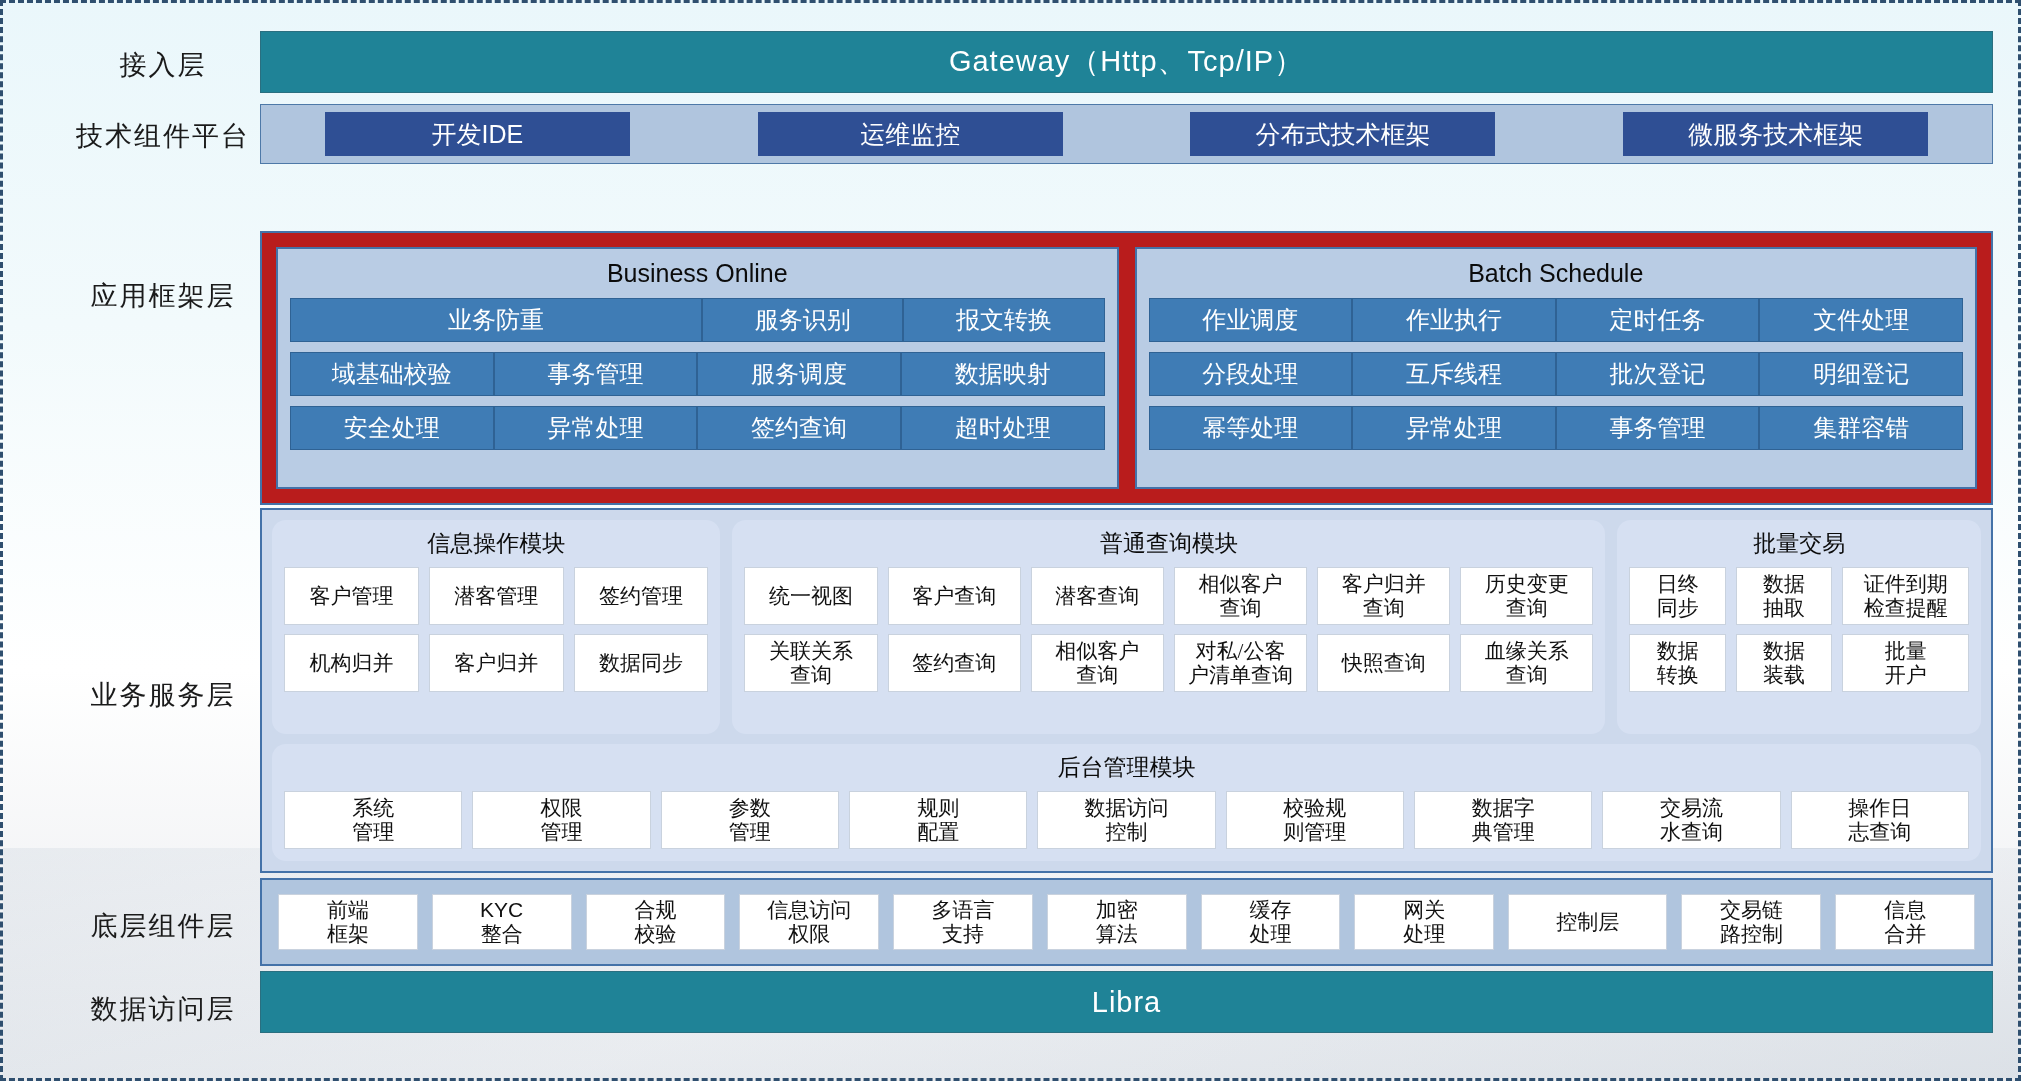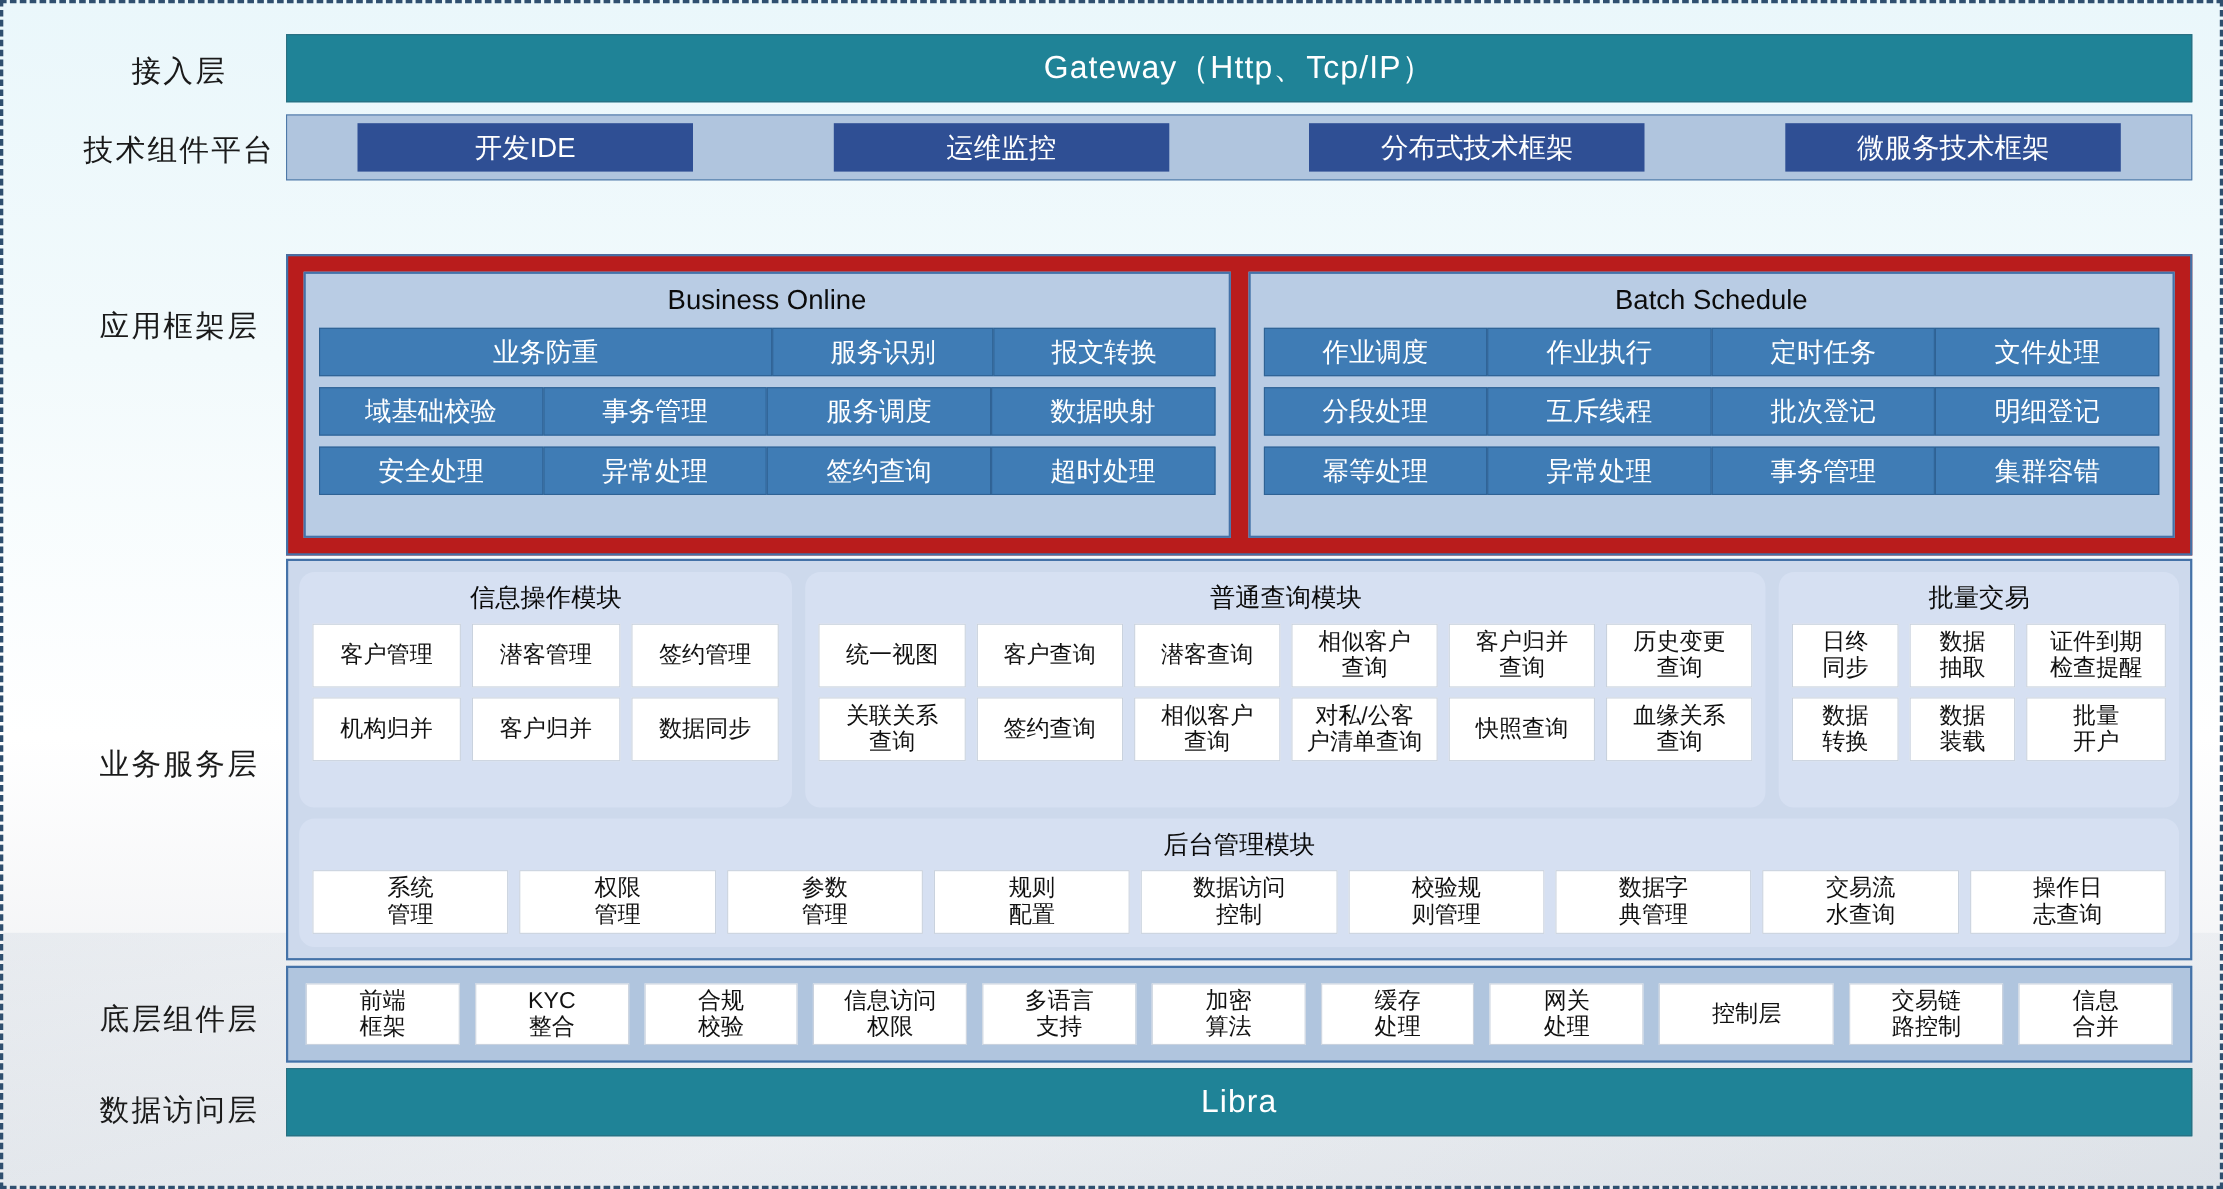--- a/index.html
+++ b/index.html
@@ -29,21 +29,21 @@
   .outer{background:#b91c1c;border:2px solid #4472a8;box-sizing:border-box;}
 
   .panel{background:#b9cce4;border:2px solid #4472a8;box-sizing:border-box;padding:8px 12px 12px;}
   .panel-title{text-align:center;font-size:25px;color:#0b0b0b;margin:2px 0 10px;}
   .grid{display:flex;flex-direction:column;gap:10px;}
   .grid-row{display:flex;}
   .tile{background:#3f7cb5;border:1px solid #2f6294;color:#fff;font-size:24px;
     display:flex;align-items:center;justify-content:center;height:42px;flex:1;text-align:center;}
 
   .svc-outer{background:#cdd9ec;border:2px solid #4472a8;box-sizing:border-box;padding:10px;
-    display:flex;flex-direction:column;gap:10px;}
+    display:flex;flex-direction:column;gap:10px;font-family:Liberation Serif, serif;}
   .svc-row{display:flex;gap:12px;}
   .mod{background:#d6e0f2;border-radius:14px;padding:6px 12px 12px;box-sizing:border-box;
     display:flex;flex-direction:column;}
   .mod-title{text-align:center;font-size:23px;color:#0b0b0b;margin:2px 0 8px;}
   .mod-grid{display:flex;flex-direction:column;gap:9px;}
   .mod-grid-row{display:flex;gap:10px;}
   .wtile{background:#ffffff;border:1px solid #c9d2de;color:#111;font-size:21px;line-height:1.15;
     display:flex;align-items:center;justify-content:center;text-align:center;height:58px;flex:1;
     padding:0 4px;box-sizing:border-box;white-space:pre-line;}
 

